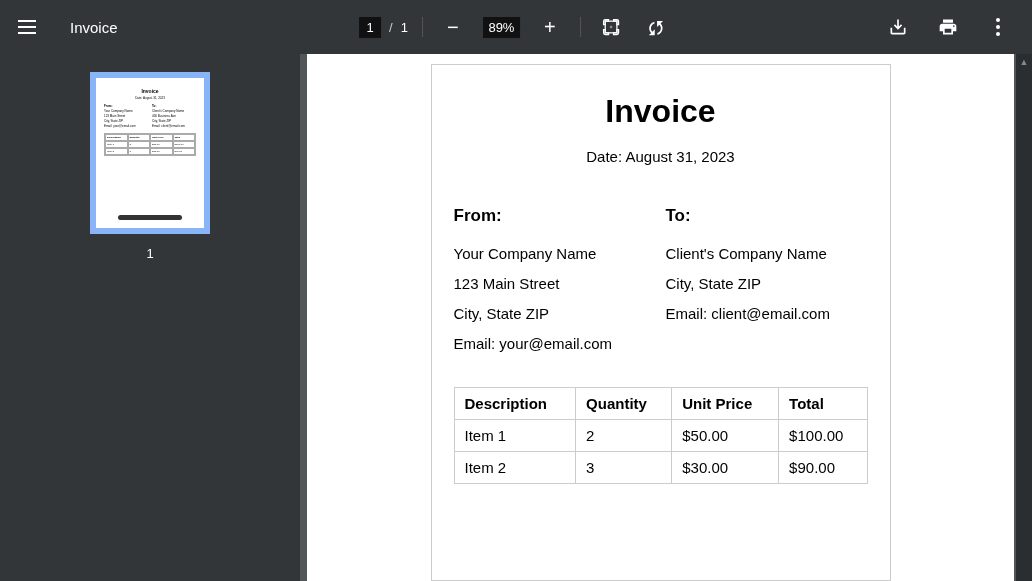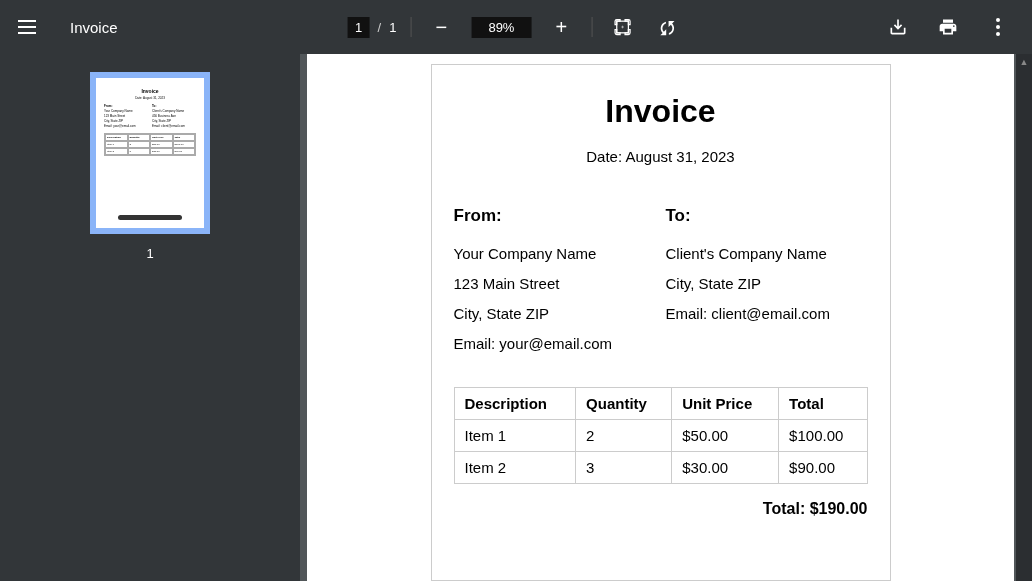--- a/index.html
+++ b/index.html
@@ -57,21 +57,21 @@
     }
     .page-input, .zoom-input {
       background: #111;
       color: #fff;
       border: none;
       text-align: center;
       font-size: 13px;
       padding: 3px 4px;
     }
     .page-input { width: 22px; }
-    .zoom-input { width: 60px; }
+    .zoom-input { width: 37px; }
     .slash { color: #ccc; }
     .vdiv {
       width: 1px;
       height: 20px;
       background: #555;
     }
     .tool-btn {
       width: 32px;
       height: 32px;
       display: flex;
@@ -376,20 +376,19 @@
               <td>$100.00</td>
             </tr>
             <tr>
               <td>Item 2</td>
               <td>3</td>
               <td>$30.00</td>
               <td>$90.00</td>
             </tr>
           </tbody>
         </table>
-        <div class="inv-total">Total: $190.00</div>
       </div>
     </div>
     <div class="scrollbar-v">
       <div class="scroll-arrow">▲</div>
     </div>
   </div>
 </div>
 
 </body></html>

